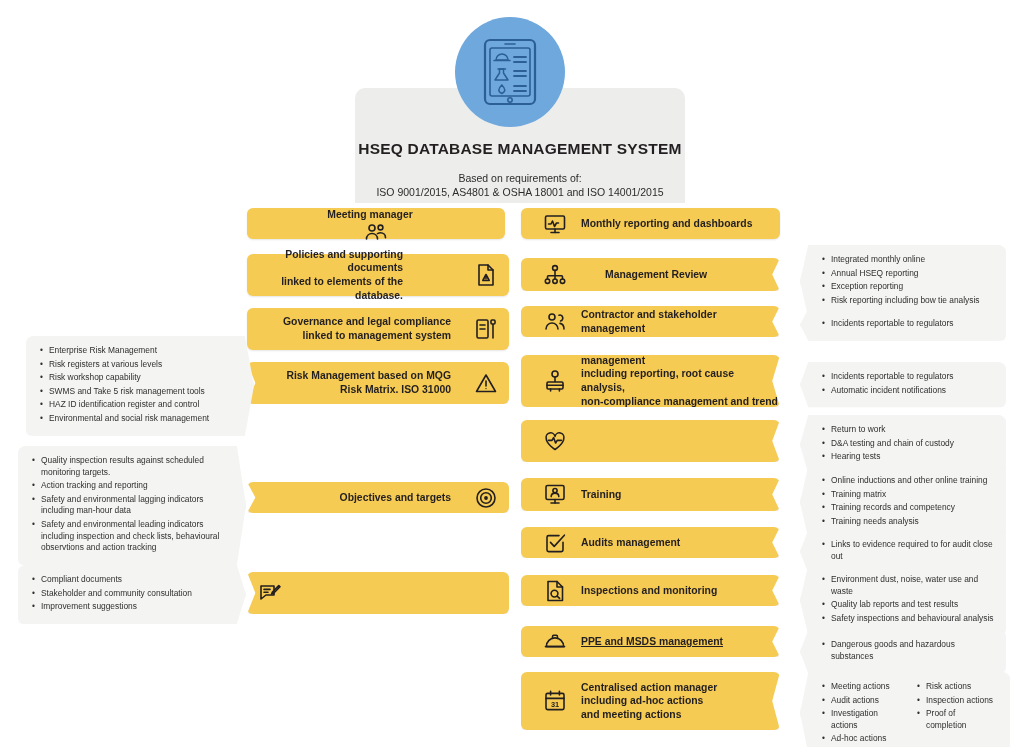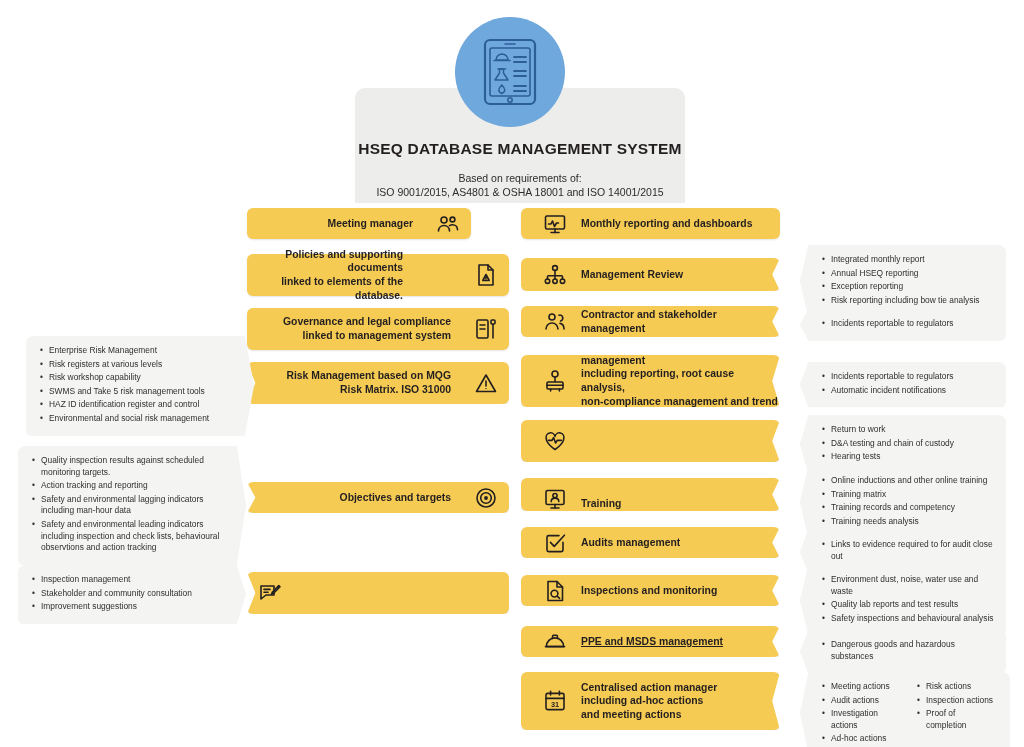--- a/index.html
+++ b/index.html
@@ -137,21 +137,21 @@
       <line x1="33" y1="20" x2="45" y2="20" stroke="#2b5f96" stroke-width="1.8" stroke-linecap="round"></line>
       <line x1="33" y1="25" x2="45" y2="25" stroke="#2b5f96" stroke-width="1.8" stroke-linecap="round"></line>
       <line x1="33" y1="34" x2="45" y2="34" stroke="#2b5f96" stroke-width="1.8" stroke-linecap="round"></line>
       <line x1="33" y1="39" x2="45" y2="39" stroke="#2b5f96" stroke-width="1.8" stroke-linecap="round"></line>
       <line x1="33" y1="49" x2="45" y2="49" stroke="#2b5f96" stroke-width="1.8" stroke-linecap="round"></line>
       <line x1="33" y1="54" x2="45" y2="54" stroke="#2b5f96" stroke-width="1.8" stroke-linecap="round"></line>
     </svg>
   </span>
 </div>
 
-<div class="ycard col-mid" style="left:247px; top:208px; width:224px; height:31px;">
+<div class="ycard col-mid" style="left:247px; top:208px; width:258px; height:31px;flex-direction:column;">
   <span class="lbl">Meeting manager</span>
   <span class="ic">
     <svg width="24" height="20" viewBox="0 0 24 20">
         <g class="ico">
       <circle cx="8" cy="6" r="3"></circle>
           <path d="M2.5 17c0-3.3 2.5-5.5 5.5-5.5s5.5 2.2 5.5 5.5"></path>
       <circle cx="16.5" cy="5.5" r="2.4"></circle>
           <path d="M13.5 11.6c.9-.5 2-.8 3-.8 2.8 0 5 2 5 5"></path>
     </g>
       </svg>
@@ -245,41 +245,41 @@
   <ul>
     <li>Quality inspection results against scheduled monitoring targets.</li>
     <li>Action tracking and reporting</li>
     <li>Safety and environmental lagging indicators including man-hour data</li>
     <li>Safety and environmental leading indicators including inspection and check lists, behavioural observtions and action tracking</li>
   </ul>
 </div>
 
 <div class="gpanel point-right" style="left:18px; top:565px; width:228px;">
   <ul>
-    <li>Inspection management</li>
+    <li>Compliant documents</li>
     <li>Stakeholder and community consultation</li>
     <li>Improvement suggestions</li>
   </ul>
 </div>
 
 <div class="ycard col-right" style="left:521px; top:208px; width:259px; height:31px;">
   <span class="ic">
     <svg width="24" height="22" viewBox="0 0 24 22">
         <g class="ico">
       <rect x="2.5" y="3" width="19" height="13" rx="1.4"></rect>
       <polyline points="5.5,11 8,11 9.5,8 11.5,13.5 13.5,10 15.5,10"></polyline>
       <line x1="8" y1="19.5" x2="16" y2="19.5"></line>
           <line x1="12" y1="16" x2="12" y2="19.5"></line>
     </g>
       </svg>
   </span>
   <span class="lbl">Monthly reporting and dashboards</span>
 </div>
 
-<div class="ycard col-right notch-right" style="left:521px; top:258px; width:259px; height:33px;">
+<div class="ycard col-right notch-right" style="left:521px; top:258px; width:259px; height:33px;gap:24px;">
   <span class="ic">
     <svg width="24" height="22" viewBox="0 0 24 22">
         <g class="ico">
       <circle cx="12" cy="4" r="2.4"></circle>
       <path d="M12 6.4v3M4.5 15v-2.3a1 1 0 0 1 1-1h13a1 1 0 0 1 1 1V15M12 9.4V15"></path>
       <circle cx="4.5" cy="17.2" r="2.2"></circle>
           <circle cx="12" cy="17.2" r="2.2"></circle>
           <circle cx="19.5" cy="17.2" r="2.2"></circle>
     </g>
       </svg>
@@ -323,21 +323,21 @@
   <span class="ic">
     <svg width="24" height="22" viewBox="0 0 24 22">
         <g class="ico">
       <path d="M12 19.5S3.2 14 3.2 8.3A4.4 4.4 0 0 1 12 6.4a4.4 4.4 0 0 1 8.8 1.9c0 5.7-8.8 11.2-8.8 11.2z"></path>
       <polyline points="5.4,10.4 9,10.4 10.6,7.6 12.6,13 14.2,10.4 18.4,10.4"></polyline>
     </g>
       </svg>
   </span>
 </div>
 
-<div class="ycard col-right notch-right" style="left:521px; top:478px; width:259px; height:33px;align-items:flex-end;">
+<div class="ycard col-right notch-right" style="left:521px; top:478px; width:259px; height:33px;">
   <span class="ic">
     <svg width="24" height="23" viewBox="0 0 24 23">
         <g class="ico">
       <rect x="3" y="2.5" width="18" height="14" rx="1.6"></rect>
       <circle cx="12" cy="7.6" r="2.1"></circle>
       <path d="M8.2 13.6c0-2.1 1.7-3.5 3.8-3.5s3.8 1.4 3.8 3.5"></path>
       <line x1="8" y1="20" x2="16" y2="20"></line>
           <line x1="12" y1="16.5" x2="12" y2="20"></line>
     </g>
       </svg>
@@ -396,21 +396,21 @@
     </g>
       </svg>
   </span>
   <span class="lbl" style="white-space:pre-line">Centralised action manager
 including ad-hoc actions
 and meeting actions</span>
 </div>
 
 <div class="gpanel point-left" style="left:800px; top:245px; width:206px;">
   <ul>
-    <li>Integrated monthly report</li>
+    <li>Integrated monthly online</li>
     <li>Annual HSEQ reporting</li>
     <li>Exception reporting</li>
     <li>Risk reporting including bow tie analysis</li>
   </ul>
 </div>
 
 <div class="gpanel point-left" style="left:800px; top:309px; width:206px;">
   <ul>
     <li>Incidents reportable to regulators</li>
   </ul>

